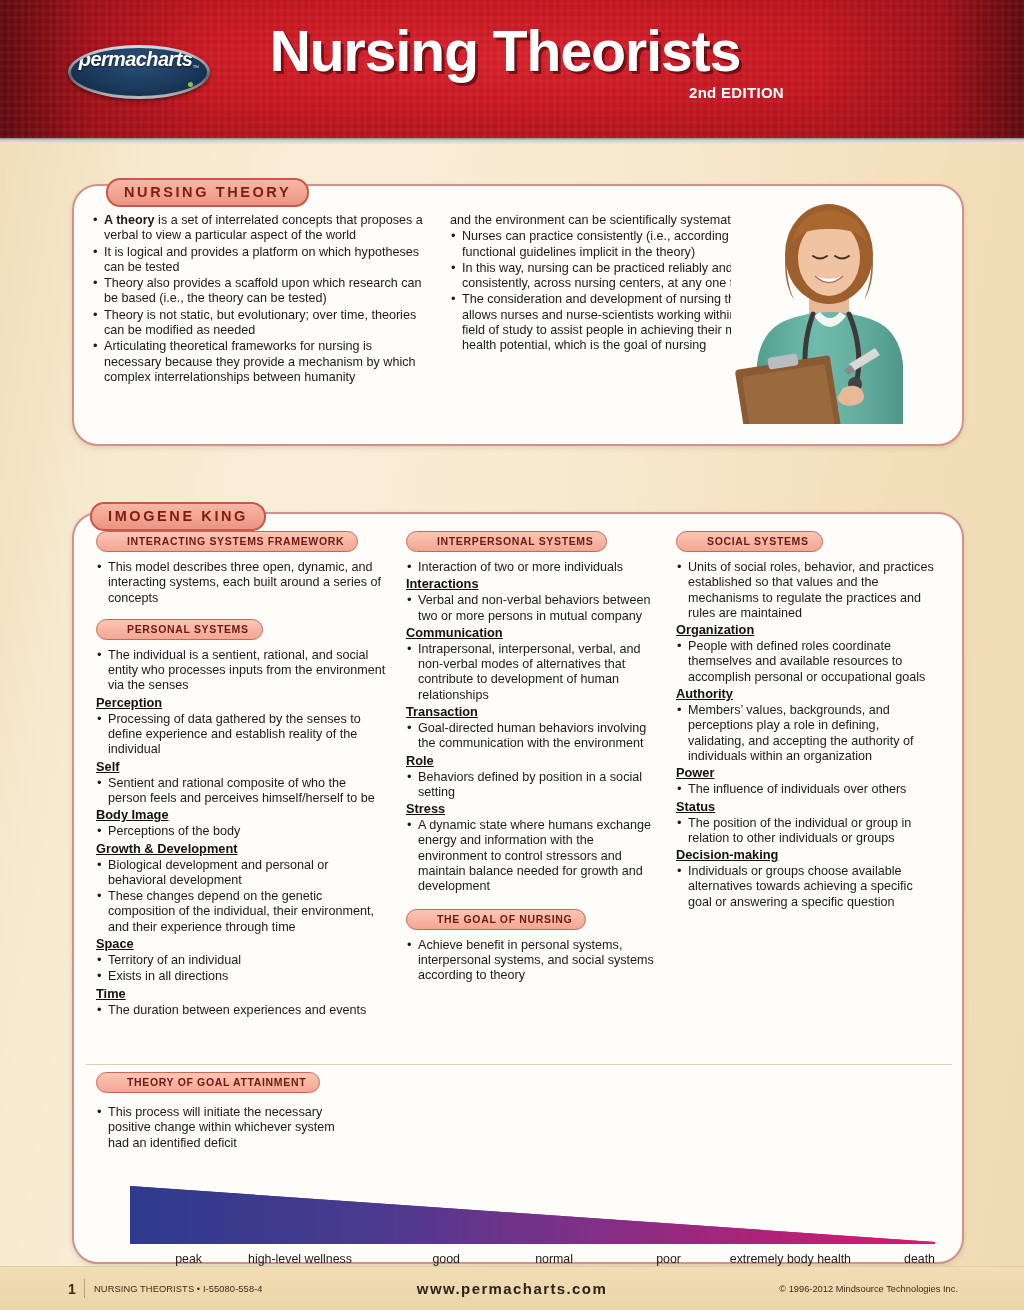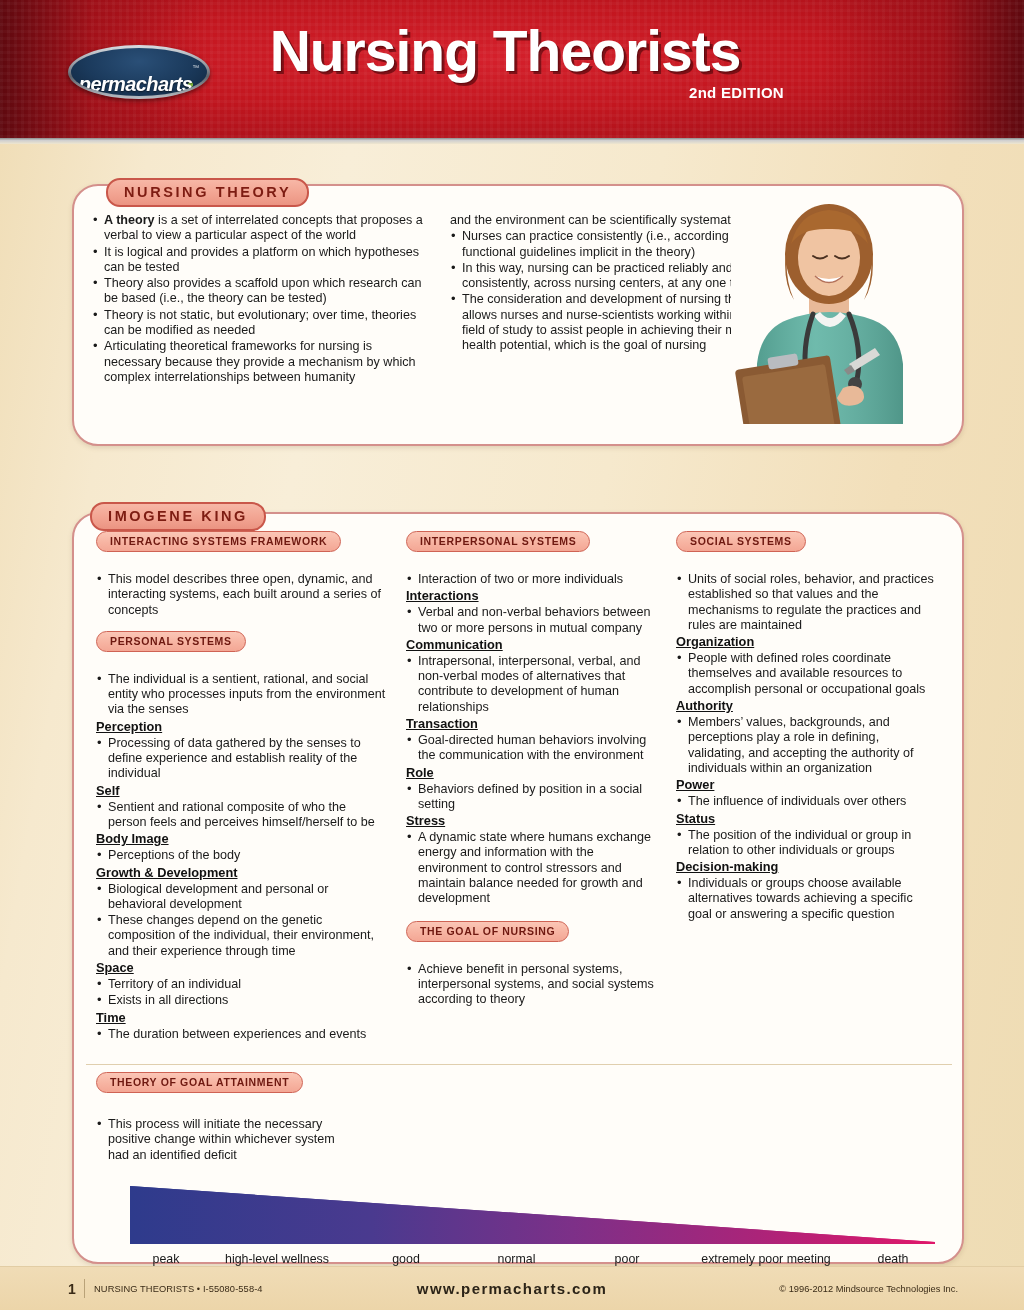--- a/index.html
+++ b/index.html
@@ -47,21 +47,21 @@
     position: absolute; left: 68px; top: 45px;
     width: 142px; height: 54px; border-radius: 50%;
     background: linear-gradient(180deg, #d9dde2 0%, #8a9099 42%, #5d636b 58%, #b9bfc6 100%);
     padding: 3px;
     box-shadow: 0 2px 4px rgba(0,0,0,.45);
   }
   .logo-inner {
     width: 100%; height: 100%; border-radius: 50%;
     background: radial-gradient(ellipse at 50% 28%, #2a4f77 0%, #1b3a5c 55%, #10253d 100%);
     position: relative; overflow: hidden;
-    display: flex; align-items: flex-end; justify-content: center;
+    display: flex; align-items: flex-start; justify-content: center;
   }
   .logo-swoosh {
     position: absolute; left: -6px; top: 27px; width: 150px; height: 30px;
     border-bottom: 6px solid #8dc63f;
     border-radius: 0 0 60% 40%;
     transform: rotate(-7deg);
   }
   .logo-dot {
     position: absolute; right: 14px; bottom: 9px; width: 5px; height: 5px;
     border-radius: 50%; background: #8dc63f;
@@ -116,23 +116,23 @@
   .pill-major.king   { left: 90px; top: 502px; }
 
   
   .pill-sub {
     display: inline-block;
     background: linear-gradient(180deg, #fbc6b6 0%, #f7b4a2 55%, #f3a795 100%);
     border: 1.6px solid #cf6354;
     border-radius: 11px;
     color: #6f1810; font-size: 10.5px; font-weight: bold;
     letter-spacing: .65px;
-    padding: 3px 13px 4px 13px;
+    padding: 3px 13px 4px 30px;
     white-space: nowrap;
-    margin-bottom: 20px;
+    margin-bottom: 8px;
   }
 
   
   .bullets { list-style: none; margin: 0; padding: 0; }
   .bullets li {
     position: relative;
     padding-left: 12px;
     margin-bottom: 1px;
     color: #1a1a1a;
     font-size: 12.6px;
@@ -184,21 +184,21 @@
   .goal-cols .gcol-2 { width: 272px; }
   .goal-cols .gcol-3 { width: 260px; }
 
   
   .continuum { position: absolute; left: 130px; top: 1186px; width: 805px; }
   .wedge-box { position: relative; height: 62px; }
   .wedge-svg { display: block; width: 100%; height: 62px; }
   .continuum-labels {
     display: flex; margin-top: 4px; font-size: 12.4px; color: #1a1a1a;
   }
-  .continuum-labels span { text-align: center; }
+  .continuum-labels span { text-align: right; }
 
   
   .footer {
     position: absolute; left: 0; right: 0; bottom: 0; height: 44px;
     background: linear-gradient(180deg, #f0dcb6 0%, #ecd5a9 100%);
     border-top: 1px solid #e2cda4;
   }
   .footer-inner {
     position: relative; height: 100%;
     display: flex; align-items: center;
@@ -460,21 +460,21 @@
         <polygon points="0,0 805,56 805,58 0,58" fill="url(#wedgeGrad)"></polygon>
         <polygon points="0,0 805,56 0,58" fill="url(#wedgeGrad)"></polygon>
       </svg>
     </div>
     <div class="continuum-labels">
       <span style="width:72px">peak</span>
       <span style="width:150px">high-level wellness</span>
       <span style="width:108px">good</span>
       <span style="width:113px">normal</span>
       <span style="width:108px">poor</span>
-      <span style="width:170px">extremely poor meeting</span>
+      <span style="width:170px">extremely body health</span>
       <span style="width:84px">death</span>
     </div>
   </div>
 
   <div class="footer">
     <div class="footer-inner">
       <span class="foot-page">1</span>
       <span class="foot-sep"></span>
       <span class="foot-left">NURSING THEORISTS • I-55080-558-4</span>
       <span class="foot-center">www.permacharts.com</span>

